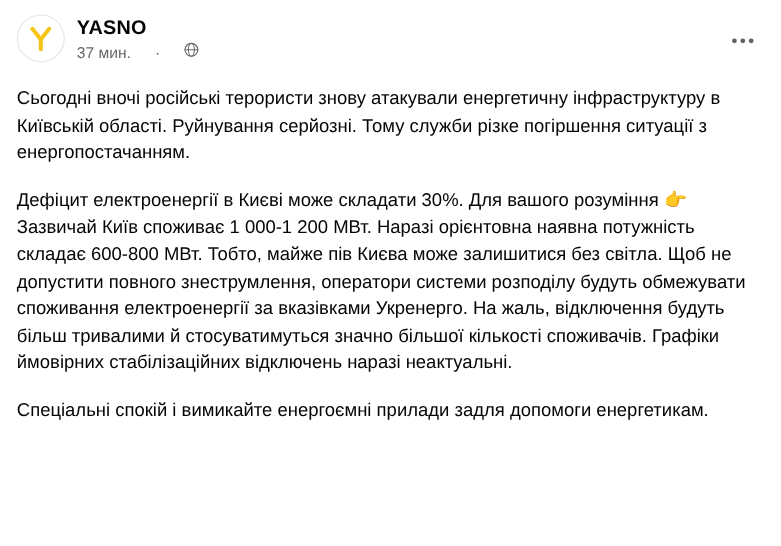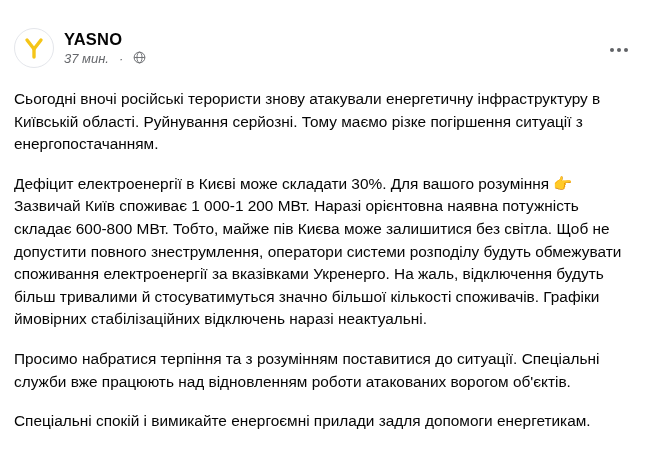--- a/index.html
+++ b/index.html
@@ -12,21 +12,21 @@
     width: 651px;
     height: 455px;
     font-family: "Liberation Sans", sans-serif;
     color: #050505;
     overflow: hidden;
   }
   .post {
     width: 651px;
     height: 455px;
     background: #ffffff;
-    padding: 28px 14px 0 14px;
+    padding: 12px 14px 0 14px;
     position: relative;
   }
   .post-header {
     display: flex;
     align-items: flex-start;
     position: relative;
     height: 48px;
   }
   .avatar {
     width: 40px;
@@ -50,27 +50,26 @@
   }
   .page-name {
     font-size: 16.5px;
     font-weight: bold;
     line-height: 20px;
     color: #050505;
     letter-spacing: 0.2px;
   }
   .meta-row {
     display: flex;
-    align-items: flex-start;
-    gap: 10px;
+    align-items: flex-end;
+    gap: 20px;
     margin-top: 2px;
     color: #65676b;
     font-size: 13px;
     line-height: 16px;
-    font-style: italic;
   }
   .meta-dot {
     color: #65676b;
     font-size: 13px;
   }
   .globe-icon { display: block; }
   .more-btn {
     position: absolute;
     right: 2px;
     top: 6px;
@@ -135,19 +134,18 @@
     </div>
 
     <div class="more-btn">
       <span></span>
       <span></span>
       <span></span>
     </div>
   </div>
 
   <div class="post-body">
-    <p>Сьогодні вночі російські терористи знову атакували енергетичну інфраструктуру в Київській області. Руйнування серйозні. Тому маємо різке погіршення ситуації з енергопостачанням.</p>
+    <p>Сьогодні вночі російські терористи знову атакували енергетичну інфраструктуру в Київській області. Руйнування серйозні. Тому служби різке погіршення ситуації з енергопостачанням.</p>
     <p>Дефіцит електроенергії в Києві може складати 30%. Для вашого розуміння 👉 Зазвичай Київ споживає 1 000-1 200 МВт. Наразі орієнтовна наявна потужність складає 600-800 МВт. Тобто, майже пів Києва може залишитися без світла. Щоб не допустити повного знеструмлення, оператори системи розподілу будуть обмежувати споживання електроенергії за вказівками Укренерго. На жаль, відключення будуть більш тривалими й стосуватимуться значно більшої кількості споживачів. Графіки ймовірних стабілізаційних відключень наразі неактуальні.</p>
-    <p>Просимо набратися терпіння та з розумінням поставитися до ситуації. Спеціальні служби вже працюють над відновленням роботи атакованих ворогом об'єктів.</p>
     <p>Спеціальні спокій і вимикайте енергоємні прилади задля допомоги енергетикам.</p>
   </div>
 
 </div>
 
 </body></html>

